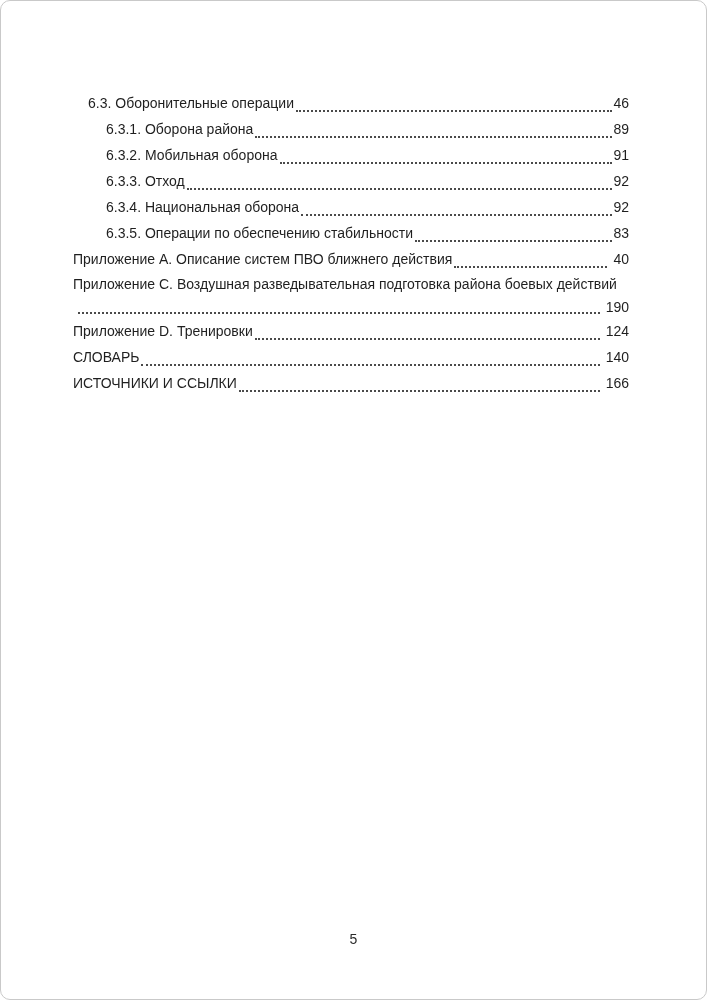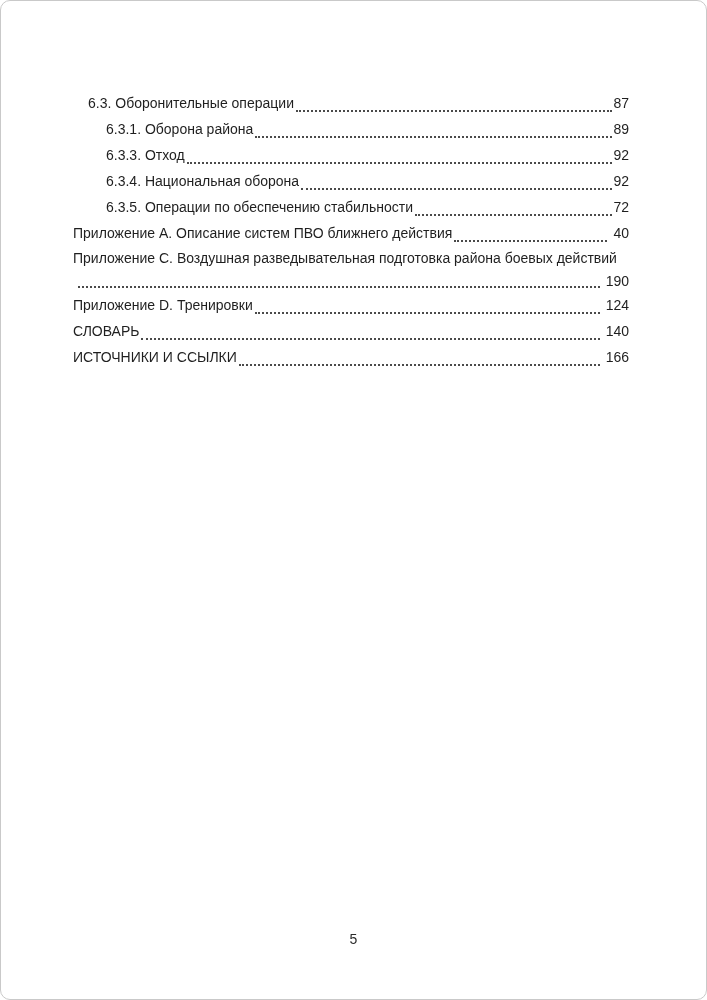--- a/index.html
+++ b/index.html
@@ -59,41 +59,46 @@
   }
 </style>
 </head>
 <body>
 
 <div class="page">
   <div class="toc">
       <div class="toc-row indent-1">
         <span class="toc-label">6.3. Оборонительные операции</span>
         <span class="toc-leader"></span>
-        <span class="toc-page">87</span>
+        <span class="toc-page">46</span>
       </div>
       <div class="toc-row indent-2">
         <span class="toc-label">6.3.1. Оборона района</span>
         <span class="toc-leader"></span>
         <span class="toc-page">89</span>
+      </div>
+      <div class="toc-row indent-2">
+        <span class="toc-label">6.3.2. Мобильная оборона</span>
+        <span class="toc-leader"></span>
+        <span class="toc-page">91</span>
       </div>
       <div class="toc-row indent-2">
         <span class="toc-label">6.3.3. Отход</span>
         <span class="toc-leader"></span>
         <span class="toc-page">92</span>
       </div>
       <div class="toc-row indent-2">
         <span class="toc-label">6.3.4. Национальная оборона</span>
         <span class="toc-leader"></span>
         <span class="toc-page">92</span>
       </div>
       <div class="toc-row indent-2">
         <span class="toc-label">6.3.5. Операции по обеспечению стабильности</span>
         <span class="toc-leader"></span>
-        <span class="toc-page">72</span>
+        <span class="toc-page">83</span>
       </div>
       <div class="toc-row indent-0">
         <span class="toc-label">Приложение A. Описание систем ПВО ближнего действия</span>
         <span class="toc-leader"></span>
         <span class="toc-page gap">40</span>
       </div>
       <div class="toc-row wrap-label indent-0">
         <span class="toc-label">Приложение C. Воздушная разведывательная подготовка района боевых действий</span>
       </div>
       <div class="toc-row wrap-dots">

